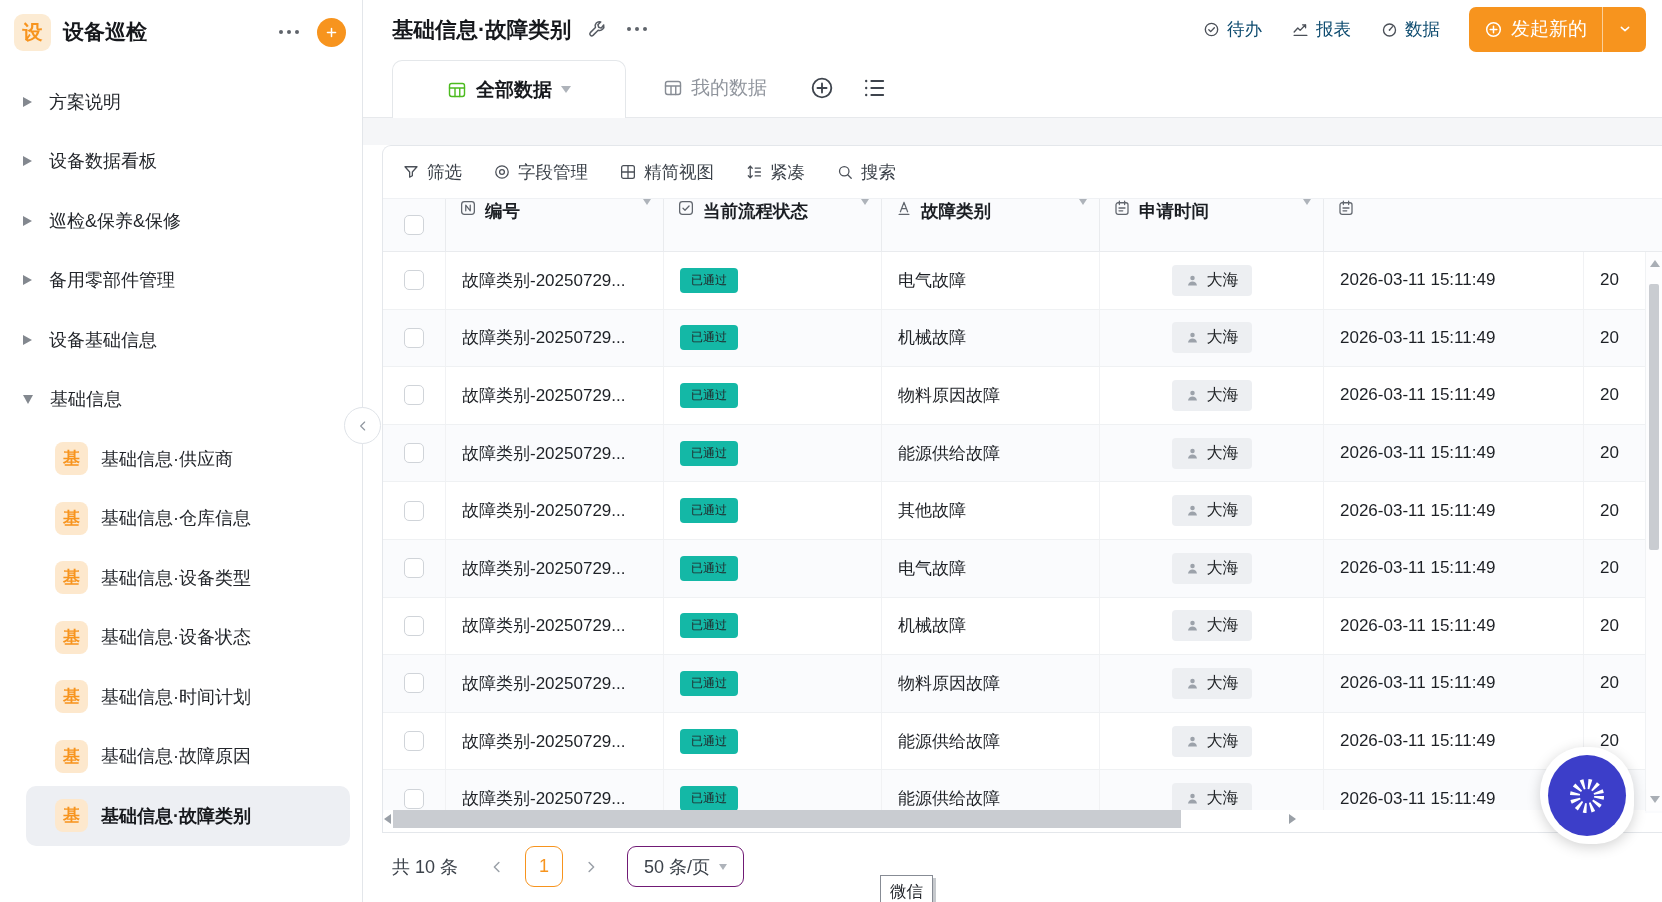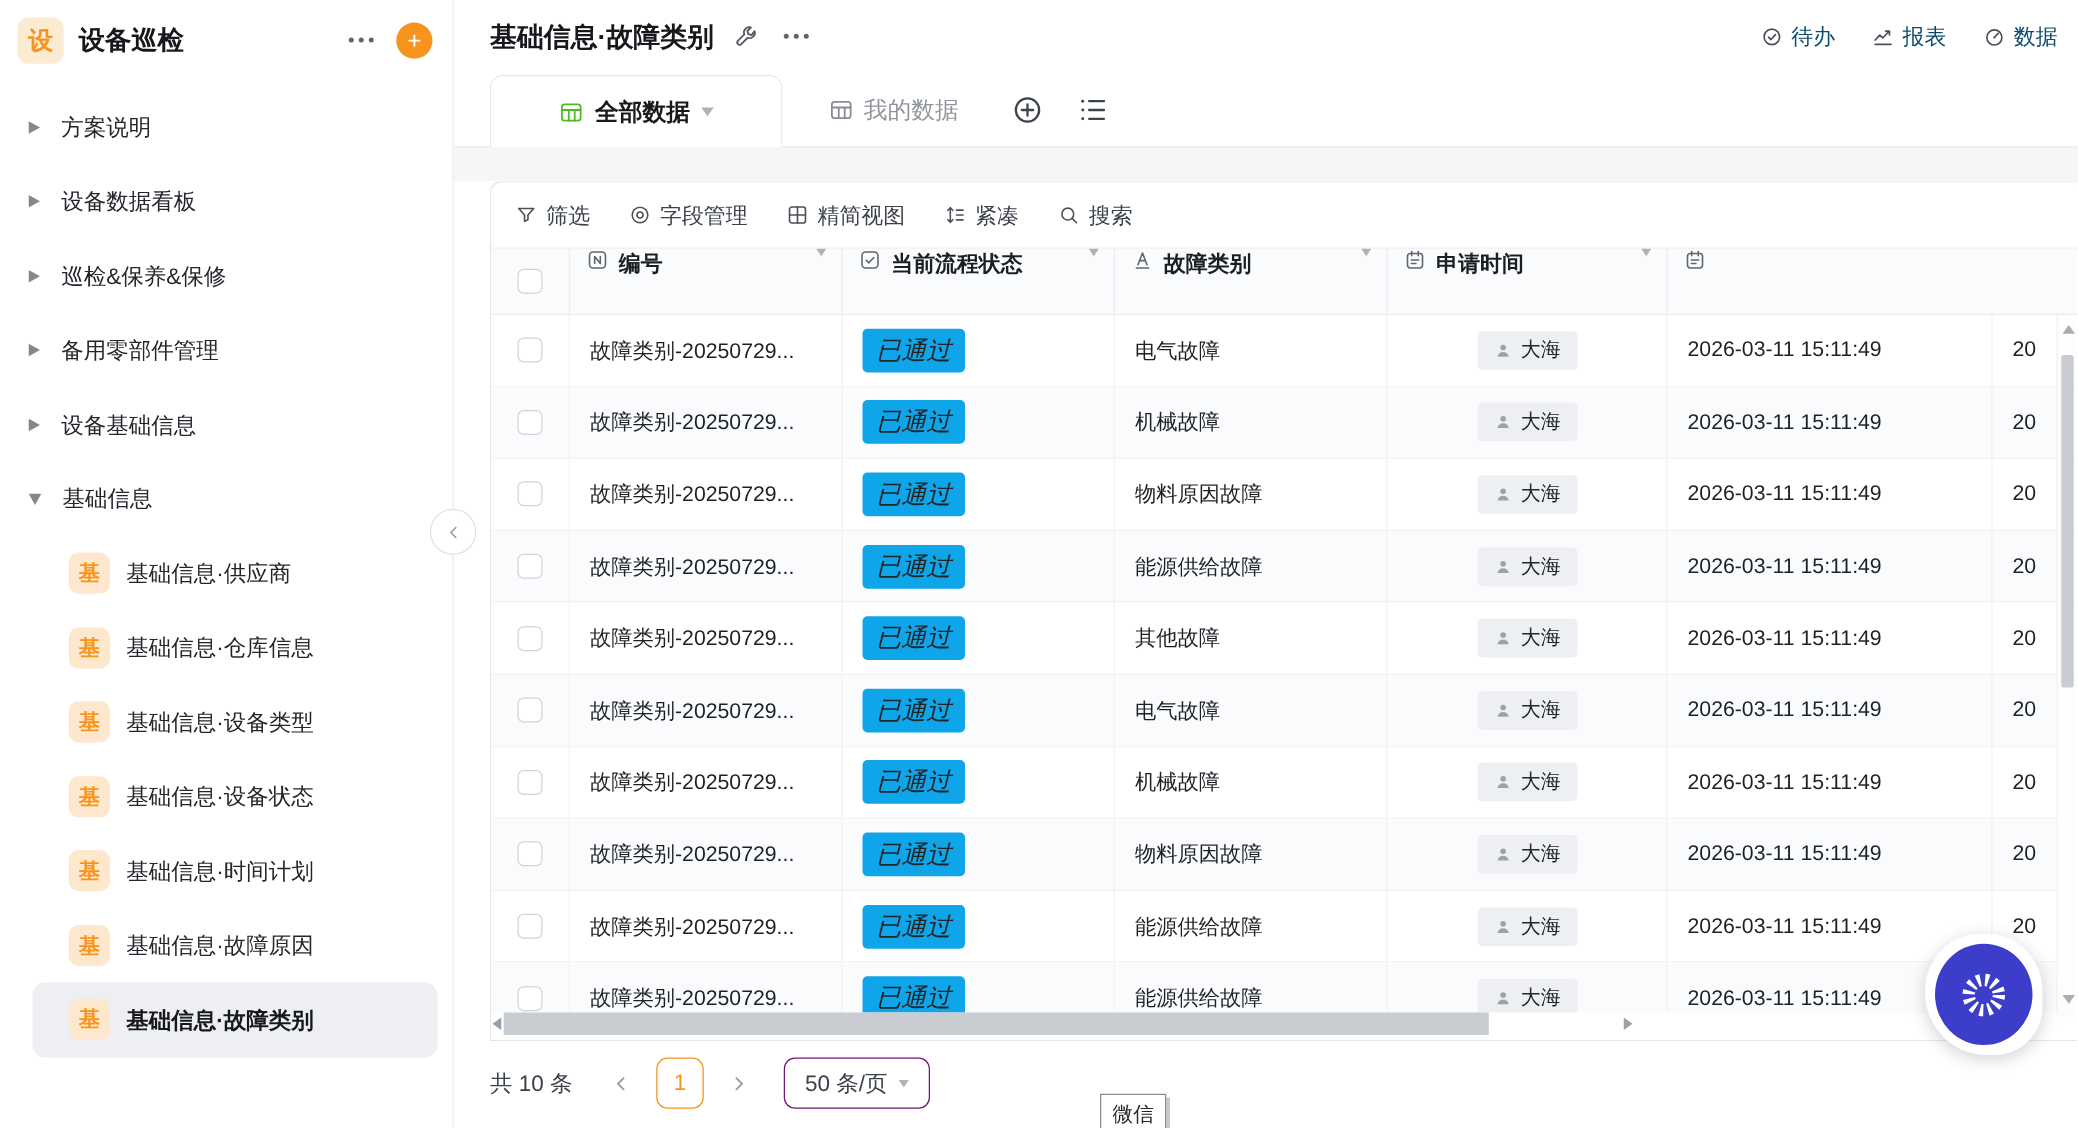--- a/index.html
+++ b/index.html
@@ -68,21 +68,21 @@
     border-top:7px solid #aeb3ba; }
   .tab-inactive { height:58px; margin-left:37px; display:flex; align-items:center; gap:8px;
     color:#90959d; font-size:19px; cursor:pointer; }
   .tab-inactive svg { width:20px; height:20px; color:#878c94; }
   .tab-tools { display:flex; align-items:center; height:58px; }
   .tab-tool { margin-left:42px; color:#3e444d; cursor:pointer; }
   .tab-tool svg { width:26px; height:26px; }
   .tab-tool + .tab-tool { margin-left:26px; }
   .band { height:27px; background:#f5f6f8; }
 
-  .card { margin-left:29px; height:688px; background:#fff; border:1px solid #e4e7eb; border-right:none;
+  .card { margin-left:19px; height:688px; background:#fff; border:1px solid #e4e7eb; border-right:none;
     border-radius:9px 0 0 0; position:relative; overflow:hidden; }
   .toolbar { height:52px; display:flex; align-items:center; padding-left:19px; gap:31px; }
   .titem { display:flex; align-items:center; gap:7px; font-size:17.5px; color:#3c424a; cursor:pointer; }
   .titem svg { width:18px; height:18px; color:#4b5058; }
 
   .thead { height:54px; background:#fafbfd; border-top:1px solid #eff1f4; border-bottom:1px solid #e9ebee;
     display:flex; }
   .th-cb { width:62px; flex:none; display:flex; align-items:center; justify-content:center; }
   .th { flex:none; display:flex; padding:0 10px 0 13px; border-left:1px solid #e9ebee; }
   .th svg { width:18px; height:18px; color:#61666e; flex:none; }
@@ -97,21 +97,21 @@
   .cell { flex:none; display:flex; align-items:center; padding-left:16px; border-left:1px solid #f1f2f4;
     overflow:hidden; white-space:nowrap; }
   .c-cb { width:62px; justify-content:center; padding-left:0; border-left:none; }
   .c-no { width:218px; font-size:17px; }
   .c-status { width:218px; }
   .c-cat { width:218px; font-size:17px; }
   .c-app { width:224px; justify-content:center; padding-left:0; }
   .c-time { width:260px; font-size:17px; }
   .c-extra { width:180px; font-size:17px; }
   .checkbox { width:20px; height:20px; border:1.5px solid #d0d4d9; border-radius:5px; background:#fff; cursor:pointer; }
-  .badge { background:#0ea5e9; border-radius:4px; padding:4px 11px; font-size:20px; color:#222528;font-style:italic; }
+  .badge { background:#14b8a6; border-radius:4px; padding:4px 11px; font-size:12px; color:#222528; }
   .chip { display:flex; align-items:center; gap:7px; background:#edeff2; border-radius:4px;
     padding:5px 13px; font-size:16px; color:#222528; }
   .chip svg { width:15px; height:15px; color:#9ca2aa; }
 
   .hscroll { position:absolute; left:1px; right:17px; bottom:4px; height:18px; background:#fff; }
   .hthumb { position:absolute; left:9px; top:0; width:788px; height:18px; background:#c9ccd1; cursor:pointer; }
   .tri-l { position:absolute; left:0; top:4px; width:0; height:0; border-top:5px solid transparent;
     border-bottom:5px solid transparent; border-right:7px solid #9aa0a7; cursor:pointer; }
   .tri-r-s { position:absolute; left:905px; top:4px; width:0; height:0; border-top:5px solid transparent;
     border-bottom:5px solid transparent; border-left:7px solid #9aa0a7; cursor:pointer; }
@@ -267,20 +267,35 @@
           </div>
           <div class="qitem">
             <svg class="ic" viewBox="0 0 24 24">
               <circle cx="12" cy="12.6" r="7.6"></circle>
               <path d="M12 12.6l3.8-4.2"></path>
               <circle cx="12" cy="12.6" r="1" fill="currentColor" stroke="none"></circle>
             </svg>
             <span>数据</span>
           </div>
         </div>
+      <div class="primary-btn">
+        <div class="pb-main">
+          <svg class="ic" viewBox="0 0 24 24">
+              <circle cx="12" cy="12" r="8.6"></circle>
+              <path d="M12 7.8v8.4M7.8 12h8.4"></path>
+            </svg>
+          <span>发起新的</span>
+        </div>
+        <div class="pb-div"></div>
+        <div class="pb-caret">
+          <svg class="ic" viewBox="0 0 24 24">
+              <path d="M6.5 9.5l5.5 5 5.5-5"></path>
+            </svg>
+        </div>
+      </div>
     </div>
   </div>
 
   <div class="tabbar">
     <div class="tab-active">
       <svg class="ic" viewBox="0 0 24 24">
           <rect x="3" y="4.2" width="18" height="15.6" rx="2.6"></rect>
           <path d="M3 9.6h18M9.6 9.6v10.2M15.3 9.6v10.2"></path>
         </svg>
       <span class="tab-label">全部数据</span>

